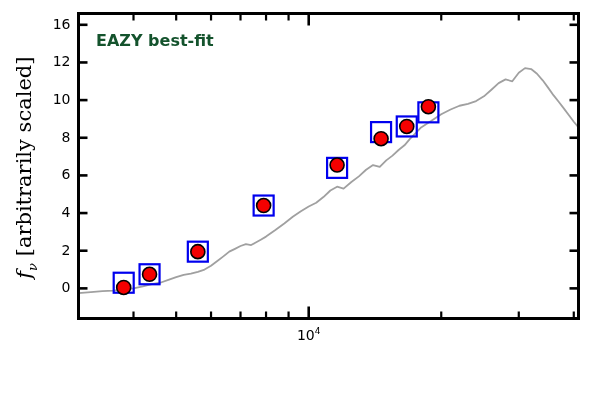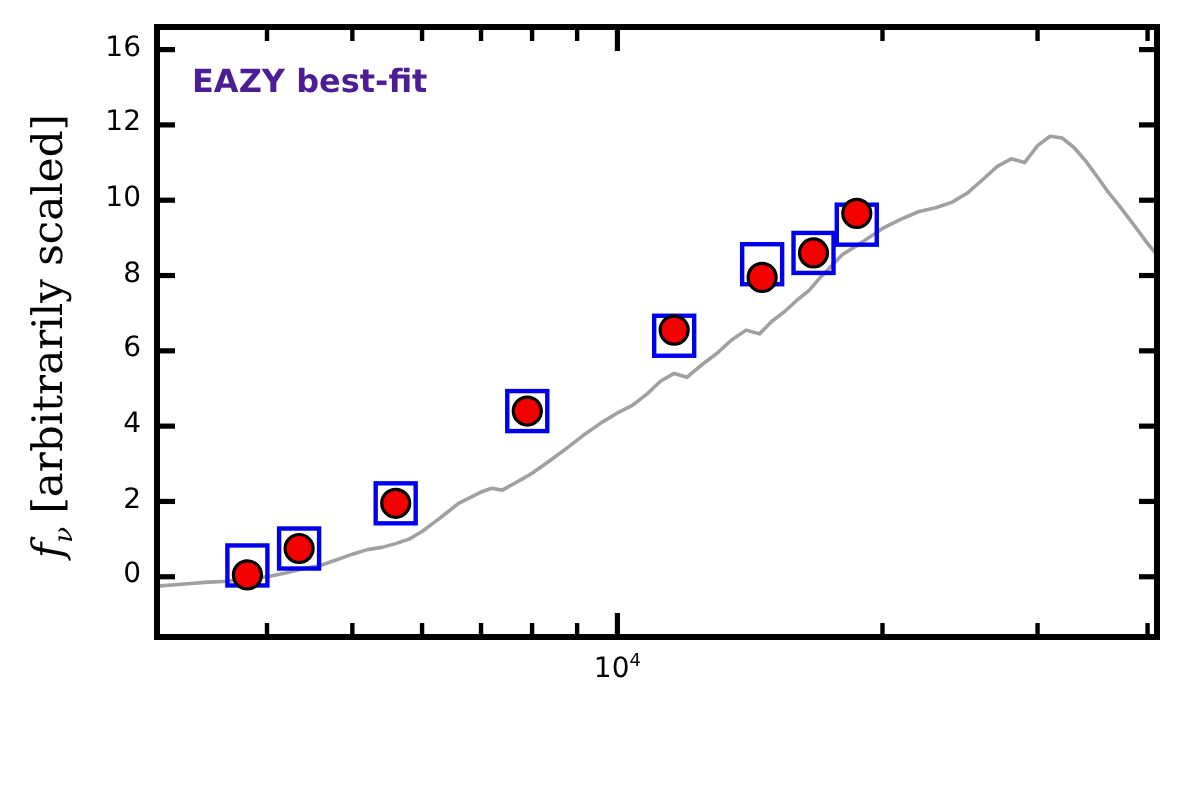--- a/index.html
+++ b/index.html
@@ -18,21 +18,21 @@
   .ylabel sub{font-size:13px;font-style:italic;}
   .xlabel{
     position:absolute;left:78px;top:352px;width:500px;
     text-align:center;font-size:21px;color:#000;
     font-family:"DejaVu Serif","Liberation Serif",serif;
     white-space:nowrap;
   }
   .xlabel i{font-style:italic;}
   .annot{
     position:absolute;left:96px;top:31px;
-    font-size:16px;font-weight:bold;color:#4c1d95;
+    font-size:16px;font-weight:bold;color:#14532d;
     letter-spacing:0px;white-space:nowrap;
   }
   .tick-lab{
     position:absolute;font-size:14px;color:#000;
     font-family:"DejaVu Sans","Liberation Sans",sans-serif;
     white-space:nowrap;
   }
   .ytick-lab{text-align:right;width:30px;}
   .xtick-lab{text-align:center;}
   .xtick-lab sup{font-size:9px;vertical-align:super;}

